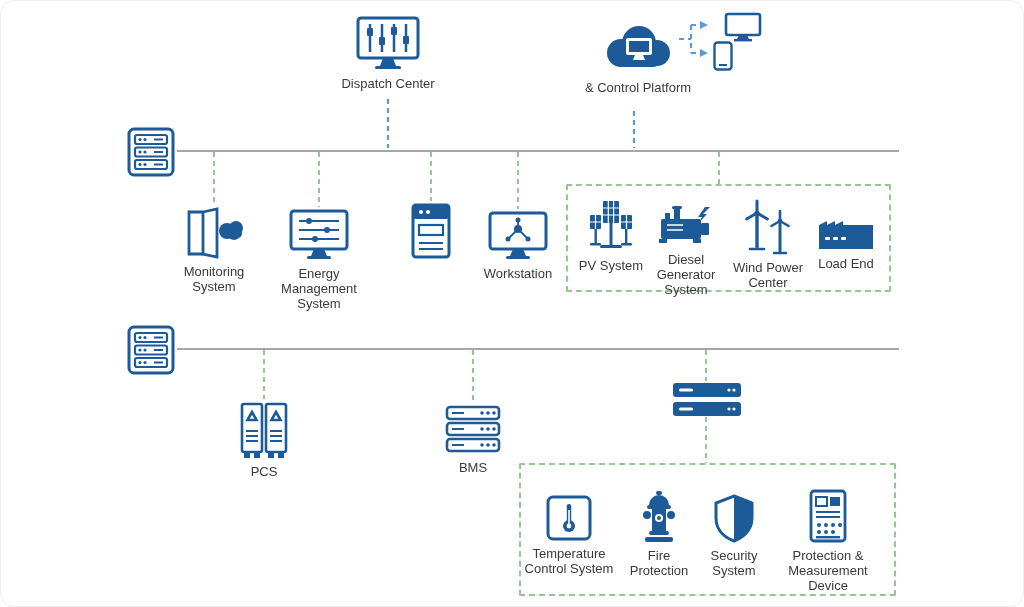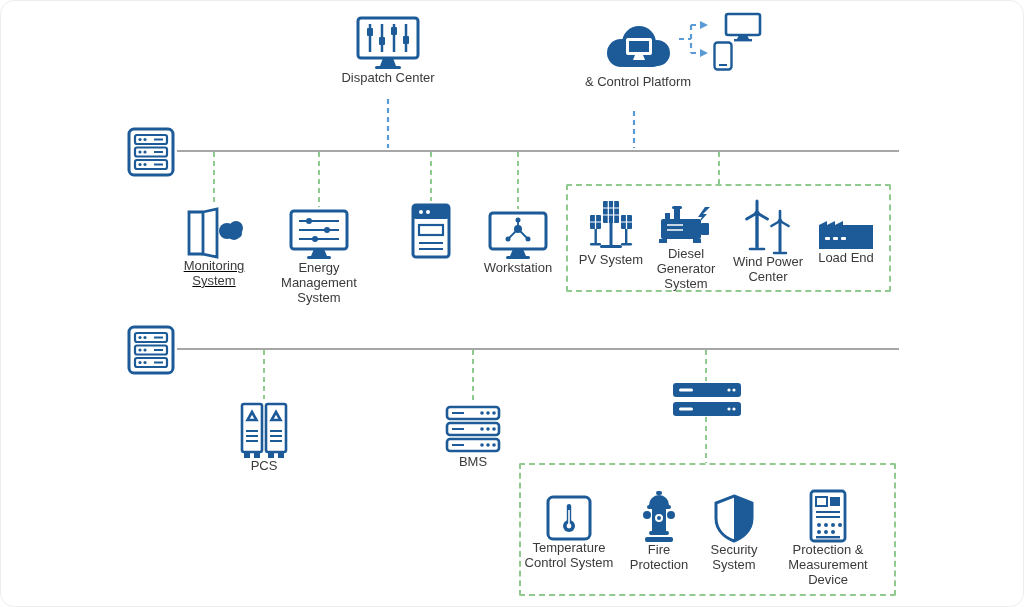--- a/index.html
+++ b/index.html
@@ -8,21 +8,21 @@
   .canvas { position:relative; width:1024px; height:607px; background:#fff;
             border:1px solid #ededed; border-radius:14px; overflow:hidden; }
   .wires { position:absolute; left:0; top:0; pointer-events:none; }
   .wires .bus line { stroke:var(--bus-gray,#a6a6a6); stroke-width:2; }
   .wires .blue line { stroke:var(--dashed-blue,#5b9bd5); stroke-width:2.2; stroke-dasharray:5 4; fill:none; }
   .wires .blue-arrow { fill:var(--dashed-blue,#5b9bd5); }
   .wires .green line { stroke:var(--dashed-green,#90ca8e); stroke-width:2; stroke-dasharray:5 4; }
   .gbox { position:absolute; border:2px dashed var(--dashed-green,#90ca8e); border-radius:2px; }
   .node { position:absolute; transform:translateX(-50%); display:flex; flex-direction:column; align-items:center; }
   .icon { color:var(--icon-blue,#1c5b98); display:block; line-height:0; }
-  .label { font-size:13px; line-height:1.15; color:var(--label-text,#3a3a3a); text-align:center; }
+  .label { margin-top:6px; font-size:13px; line-height:1.15; color:var(--label-text,#3a3a3a); text-align:center; }
 </style>
 </head>
 <body>
 
 <div class="canvas">
 
   <svg class="wires" width="1024" height="607" viewBox="0 0 1024 607">
     <g class="bus">
       <line x1="176" y1="150" x2="898" y2="150"></line>
       <line x1="176" y1="348" x2="898" y2="348"></line>
@@ -159,21 +159,21 @@
         </g>
         <g stroke="currentColor" stroke-width="2">
           <line x1="28" y1="12.5" x2="37" y2="12.5"></line>
             <line x1="28" y1="25" x2="37" y2="25"></line>
             <line x1="28" y1="37.5" x2="37" y2="37.5"></line>
         </g>
       </svg>
     </span>
   </div>
 
-  <div class="node" style="left:213px; top:206px;text-decoration:underline;">
+  <div class="node" style="left:213px; top:206px;">
     <span class="icon">
       <svg width="62" height="52" viewBox="0 0 62 52">
         <g fill="none" stroke="currentColor" stroke-width="2.8">
           <path d="M20 5 H6 V47 H20"></path>
           <path d="M20 5 L34 2 V50 L20 47 Z" fill="#fff"></path>
         </g>
         <g fill="currentColor">
           <circle cx="44" cy="24" r="8"></circle>
             <circle cx="53" cy="21" r="7"></circle>
           <circle cx="51" cy="27" r="6"></circle>

